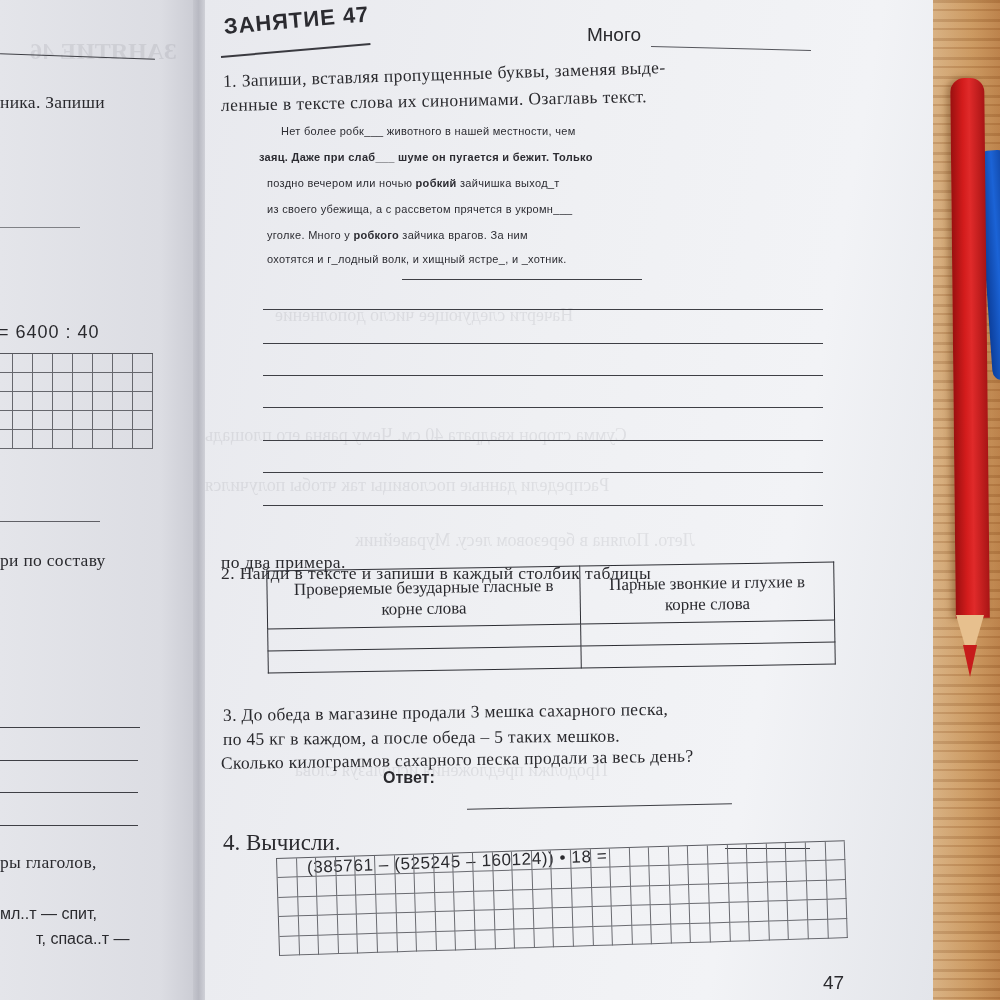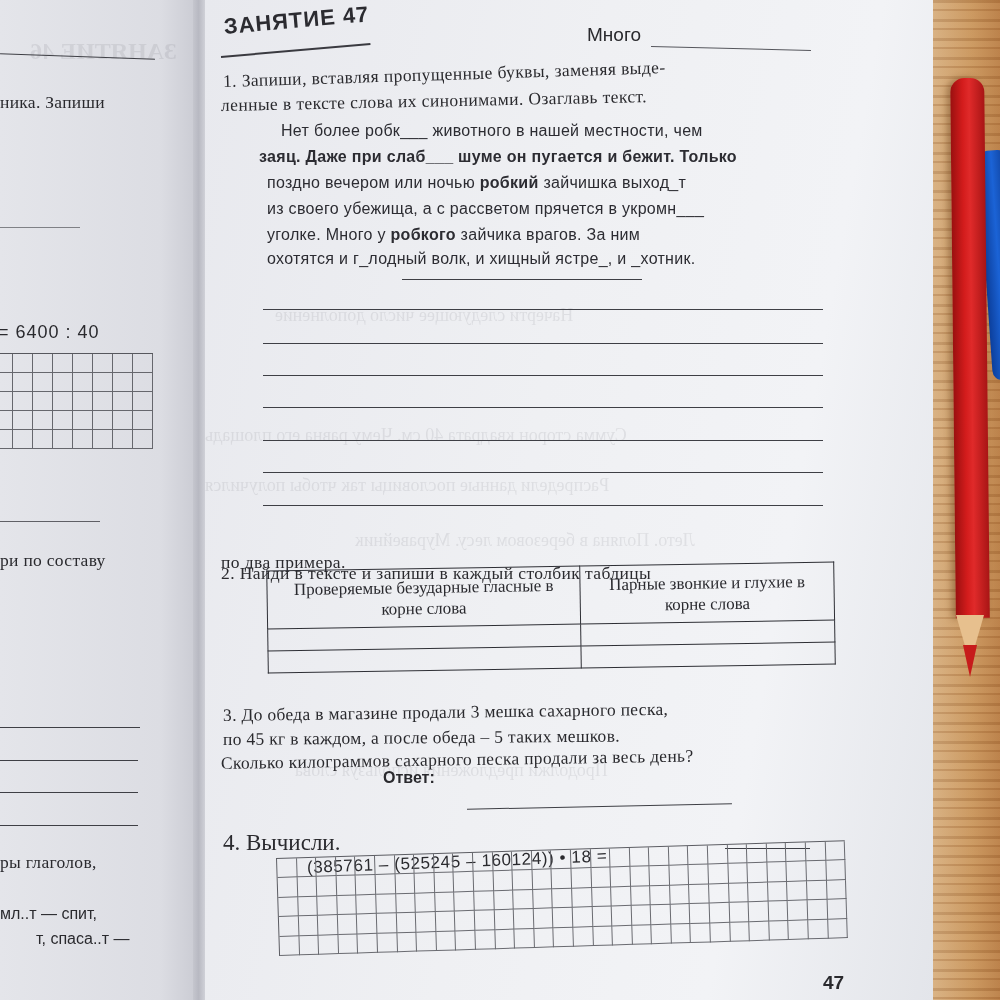--- a/index.html
+++ b/index.html
@@ -70,21 +70,21 @@
     transform: rotate(-5deg); transform-origin: left bottom; color: #2b2b30;
   }
   .lesson-underline {
     position: absolute; left: 16px; top: 56px; width: 150px; height: 2px; background: #3a3a40;
     transform: rotate(-5deg); transform-origin: left;
   }
   .date-label { left: 382px; top: 24px; font-size: 19px; }
   .date-line { position: absolute; left: 446px; top: 48px; width: 160px; height: 1px; background: #55565c; transform: rotate(1.5deg); }
 
   .ex1-head { font-size: 17.5px; line-height: 23px; letter-spacing: 0.4px; }
-  .ex1-text { font-size: 16px; line-height: 26px; letter-spacing: 0.3px; color: #2c2c32; }
+  .ex1-text { font-size: 11px; line-height: 26px; letter-spacing: 0.3px; color: #2c2c32; }
   .ex1-text b { font-weight: bold; }
   .wline { position: absolute; height: 1.4px; background: #3e3f45; }
 
   .ex2-head { font-size: 17.5px; line-height: 26px; letter-spacing: 0.4px; }
   table.ex2 {
     position: absolute; left: 62px; top: 566px; width: 568px;
     border-collapse: collapse; transform: rotate(-0.9deg);
     font-family: "Liberation Serif", serif; font-size: 17px; color: #2a2a2f;
   }
   table.ex2 th, table.ex2 td { border: 1.6px solid #2e2f35; font-weight: normal; text-align: center; }
@@ -95,21 +95,21 @@
   .answer-label { font-size: 16px; }
   .ex4-head { font-size: 23px; }
   .expr { font-size: 17px; letter-spacing: 0.6px; }
   .grid {
     position: absolute; left: 71px; top: 858px;
     display: grid; grid-template-columns: repeat(29, 19.6px); grid-template-rows: repeat(5, 19.4px);
     border-top: 1px solid #5b5c62; border-left: 1px solid #5b5c62;
     transform: rotate(-1.8deg); transform-origin: left top;
   }
   .grid div { border-right: 1px solid #6a6b71; border-bottom: 1px solid #6a6b71; }
-  .page-num { left: 618px; top: 972px; font-size: 19px; font-weight: bold; }
+  .page-num { left: 618px; top: 972px; font-size: 19px; font-weight: normal; }
 
   
   .lp-text { font-size: 17.5px; letter-spacing: 0.3px; }
   .lp-grid {
     position: absolute; left: -8px; top: 353px;
     display: grid; grid-template-columns: repeat(8, 20px); grid-template-rows: repeat(5, 19px);
     border-top: 1px solid #56575d; border-left: 1px solid #56575d;
   }
   .lp-grid div { border-right: 1px solid #66676d; border-bottom: 1px solid #66676d; }
 </style>

